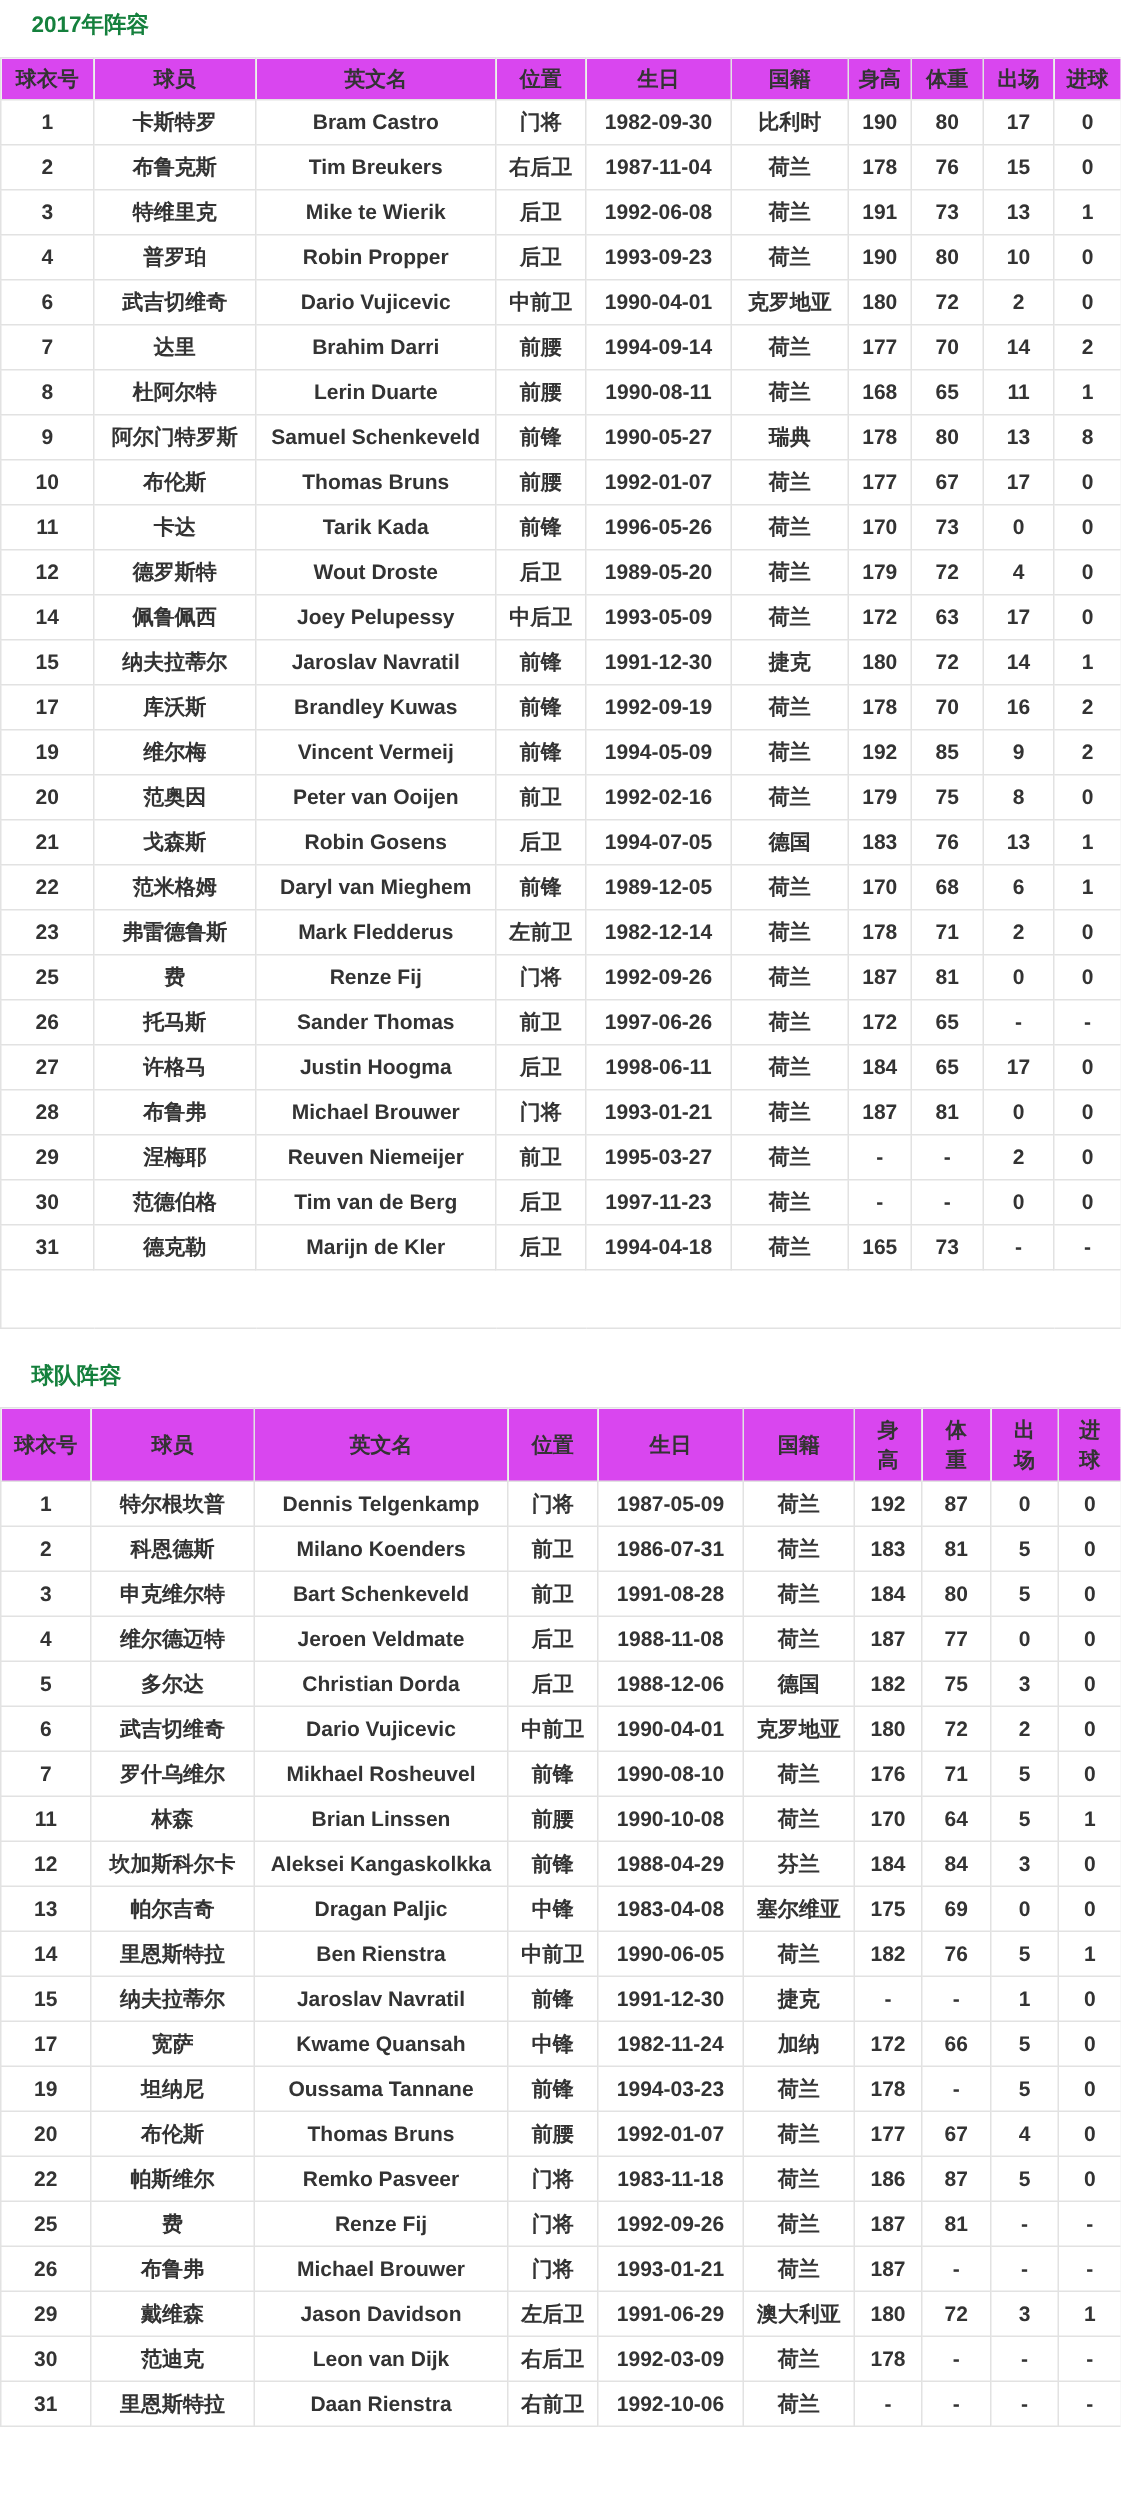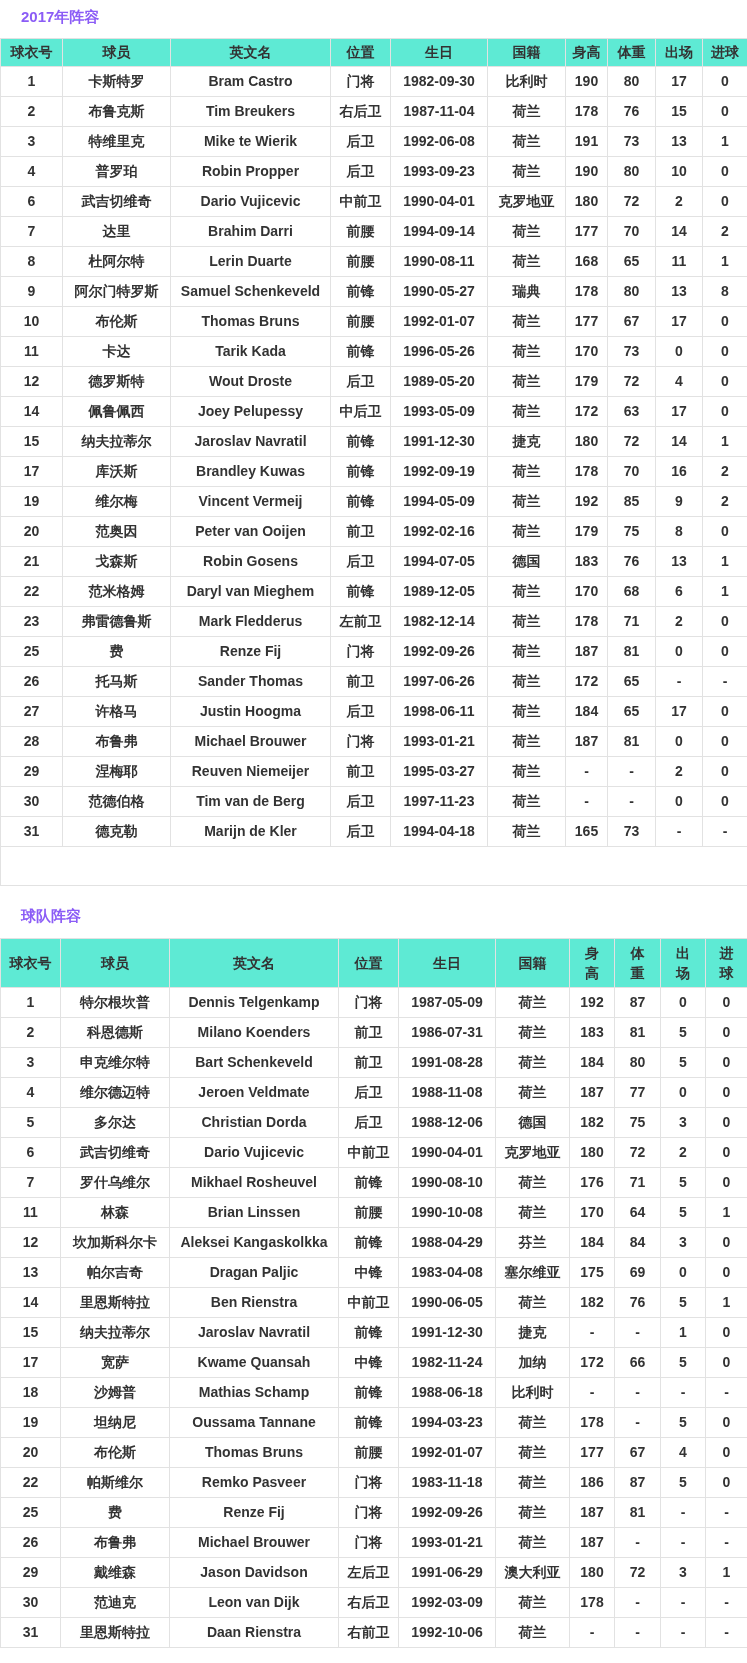--- a/index.html
+++ b/index.html
@@ -12,40 +12,40 @@
     height: 1663px;
     overflow: hidden;
     font-family: "Liberation Sans", "DejaVu Sans", sans-serif;
     color: #333333;
   }
   h2.title {
     margin: 0;
     font-size: 15px;
     line-height: 15px;
     font-weight: 700;
-    color: #8b5cf6;
+    color: #15803d;
   }
   .s1 h2.title { padding: 9px 0 14px 21px; }
-  .s2 h2.title { padding: 24px 7px 13px 21px; font-family: Liberation Mono, monospace; }
+  .s2 h2.title { padding: 24px 7px 13px 21px; }
   table.squad {
     width: 747px;
     border-collapse: collapse;
     table-layout: fixed;
   }
   table.squad th, table.squad td {
     border: 1px solid #e2e2e2;
     text-align: center;
     vertical-align: middle;
     font-size: 14px;
     font-weight: 700;
     color: #333333;
     overflow: hidden;
   }
   table.squad th {
-    background: #5eead4;
+    background: #d946ef;
     padding: 4px 2px;
     line-height: 19px;
   }
   table.squad td {
     background: #ffffff;
     padding: 5px 2px;
     line-height: 19px;
     white-space: nowrap;
   }
   table.t2 th { line-height: 20px; }
@@ -590,32 +590,20 @@
           <td>Kwame Quansah</td>
           <td>中锋</td>
           <td>1982-11-24</td>
           <td>加纳</td>
           <td>172</td>
           <td>66</td>
           <td>5</td>
           <td>0</td>
         </tr>
         <tr>
-          <td>18</td>
-          <td>沙姆普</td>
-          <td>Mathias Schamp</td>
-          <td>前锋</td>
-          <td>1988-06-18</td>
-          <td>比利时</td>
-          <td>-</td>
-          <td>-</td>
-          <td>-</td>
-          <td>-</td>
-        </tr>
-        <tr>
           <td>19</td>
           <td>坦纳尼</td>
           <td>Oussama Tannane</td>
           <td>前锋</td>
           <td>1994-03-23</td>
           <td>荷兰</td>
           <td>178</td>
           <td>-</td>
           <td>5</td>
           <td>0</td>

